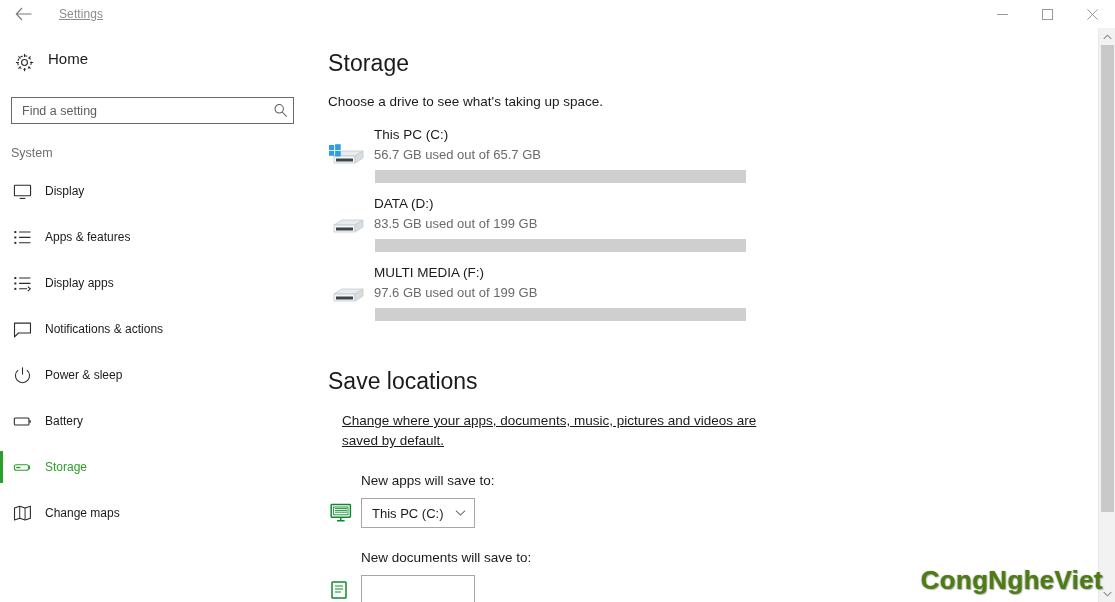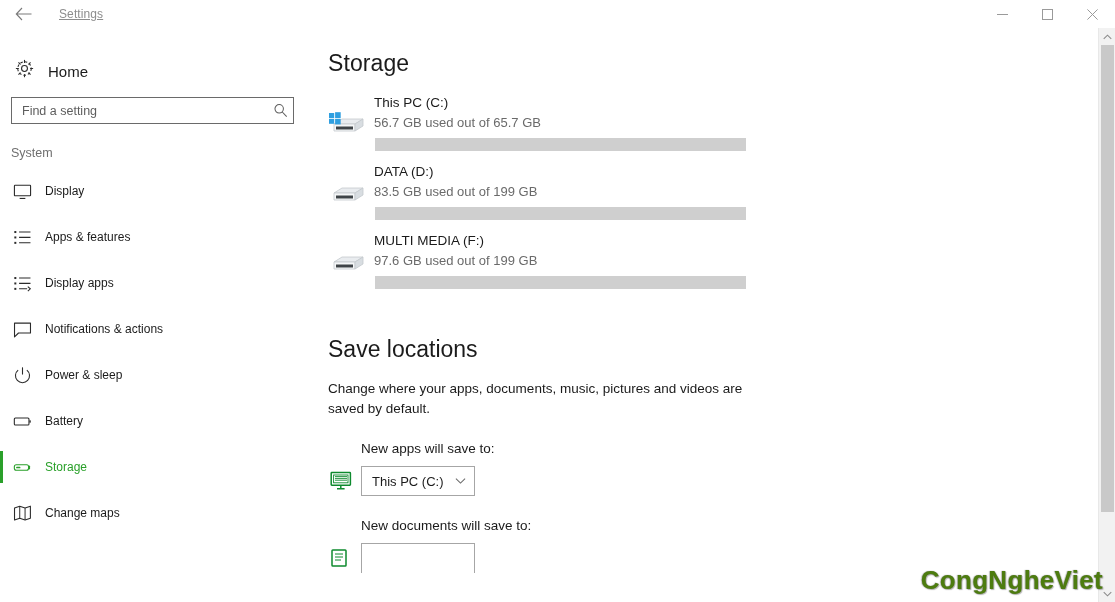--- a/index.html
+++ b/index.html
@@ -48,21 +48,21 @@
     color: #9a9a9a;
   }
 
   
   .sidebar {
     position: absolute; left: 0; top: 28px;
     width: 310px; height: 574px;
     background: #ffffff;
   }
   .home-row {
-    display: flex; align-items: flex-end;
+    display: flex; align-items: flex-start;
     height: 30px;
     margin-top: 22px;
     padding-left: 12px;
   }
   .home-icon {
     width: 24px; height: 24px;
     display: flex; align-items: center; justify-content: center;
     color: #2b2b2b;
     margin-right: 12px;
   }
@@ -180,22 +180,23 @@
   .section2-title {
     font-size: 23px;
     font-weight: normal;
     color: #1b1b1b;
     margin: 36px 0 0 18px;
   }
   .section2-desc {
     font-size: 13.5px;
     color: #1b1b1b;
     line-height: 20px;
-    margin: 16px 0 0 18px;
+    margin: 16px 0 0 32px;
     width: 420px;
+    text-decoration: underline;
   }
 
   .field-block { margin-top: 22px; padding-left: 18px; }
   .field-label {
     font-size: 13.5px;
     color: #1b1b1b;
     margin-left: 33px;
   }
   .field-row {
     display: flex; align-items: center;
@@ -422,20 +423,21 @@
         <span class="nav-label">Change maps</span>
       </div>
 
 
     </div>
   </div>
 
   <div class="content">
 
     <h1 class="page-title">Storage</h1>
+    <div class="subtext">Choose a drive to see what's taking up space.</div>
 
     <div class="drive-list">
 
       <div class="drive">
         <span class="drive-icon">
           <svg width="40" height="36" viewBox="0 0 40 36">
             <path d="M8 17 L16 12 L37 12 L29 17 Z" fill="#e9ecef" stroke="#c4c9cd" stroke-width="0.8"></path>
             <path d="M8 17 L29 17 L29 24 L8 24 Z" fill="#f5f7f8" stroke="#c4c9cd" stroke-width="0.8"></path>
             <path d="M29 17 L37 12 L37 19 L29 24 Z" fill="#d8dde1" stroke="#c4c9cd" stroke-width="0.8"></path>
             <path d="M10 19.5 L27 19.5 L27 22.5 L10 22.5 Z" fill="#3f4448"></path>

